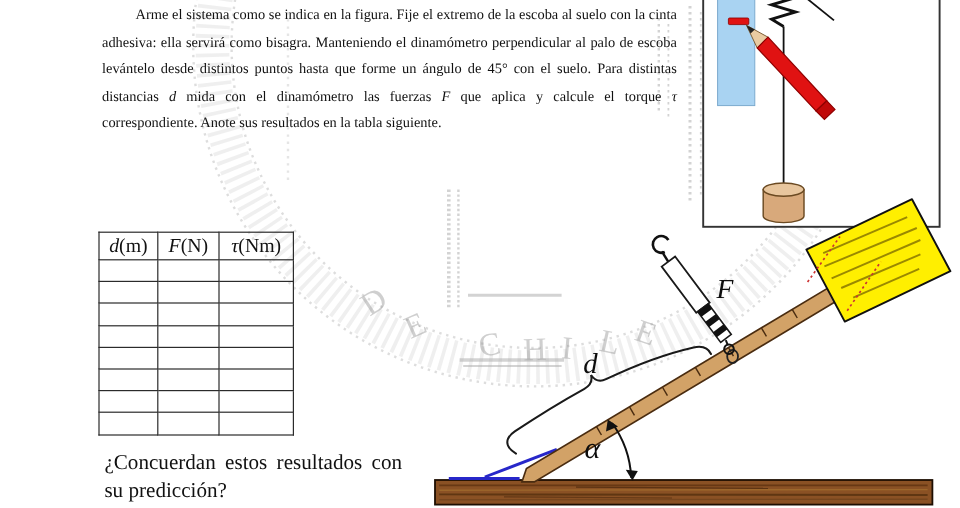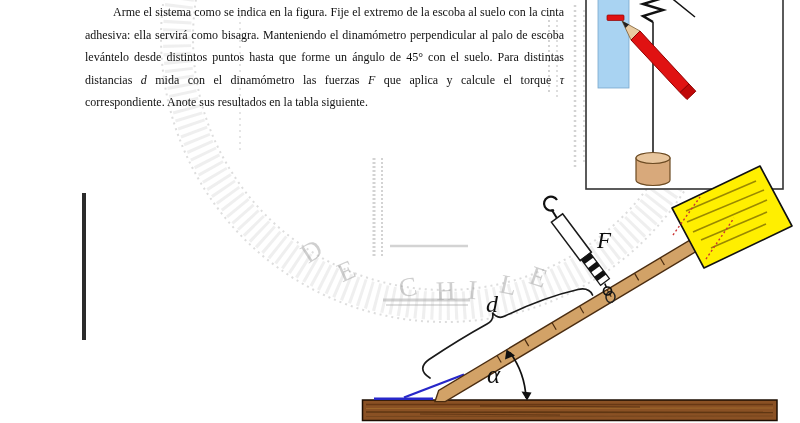--- a/index.html
+++ b/index.html
@@ -66,20 +66,25 @@
     <span class="wm-letter" style="left:468px;top:275px;transform:rotate(5deg)">I</span>
     <span class="wm-letter" style="left:500px;top:270px;transform:rotate(12deg)">L</span>
     <span class="wm-letter" style="left:530px;top:262px;transform:rotate(19deg)">E</span>
   </div>
 
   <div class="textlayer">
     <div class="para"><span>Arme el sistema como se indica en la figura. Fije el extremo de la escoba al suelo con la cinta adhesiva: ella servirá como bisagra. Manteniendo el dinamómetro perpendicular al palo de escoba levántelo desde distintos puntos hasta que forme un ángulo de 45° con el suelo. Para distintas distancias </span><span class="it">d</span><span> mida con el dinamómetro las fuerzas </span><span class="it">F</span><span> que aplica y calcule el torque </span><span class="it">τ</span><span> correspondiente. Anote sus resultados en la tabla siguiente.</span></div>
 
     <table class="dtable">
       <tbody>
+          <tr>
+        <th class="c1"><span class="it">d</span><span>(m)</span></th>
+        <th class="c2"><span class="it">F</span><span>(N)</span></th>
+        <th class="c3"><span class="it">τ</span><span>(Nm)</span></th>
+      </tr>
       <tr>
             <td></td>
             <td></td>
             <td></td>
           </tr>
       <tr>
             <td></td>
             <td></td>
             <td></td>
           </tr>
@@ -109,20 +114,21 @@
             <td></td>
           </tr>
       <tr>
             <td></td>
             <td></td>
             <td></td>
           </tr>
     </tbody>
       </table>
 
+    <div class="question">¿Concuerdan estos resultados con su predicción?</div>
   </div>
 
   <svg class="figsvg" width="800" height="423" viewBox="0 0 800 423">
 
     <g>
       <rect x="586" y="-12" width="197" height="201" fill="#ffffff" stroke="#333333" stroke-width="1.6"></rect>
       <rect x="598" y="-12" width="31" height="100" fill="#a9d3f2" stroke="#79a8cc" stroke-width="0.8"></rect>
       <polyline points="646,-8 663,-2 643,4 663,10 643,16 653,22" fill="none" stroke="#111111" stroke-width="2.4"></polyline>
       <line x1="653" y1="22" x2="653" y2="158" stroke="#111111" stroke-width="1.5"></line>
       <line x1="669" y1="-4" x2="695" y2="17" stroke="#111111" stroke-width="1.5"></line>

